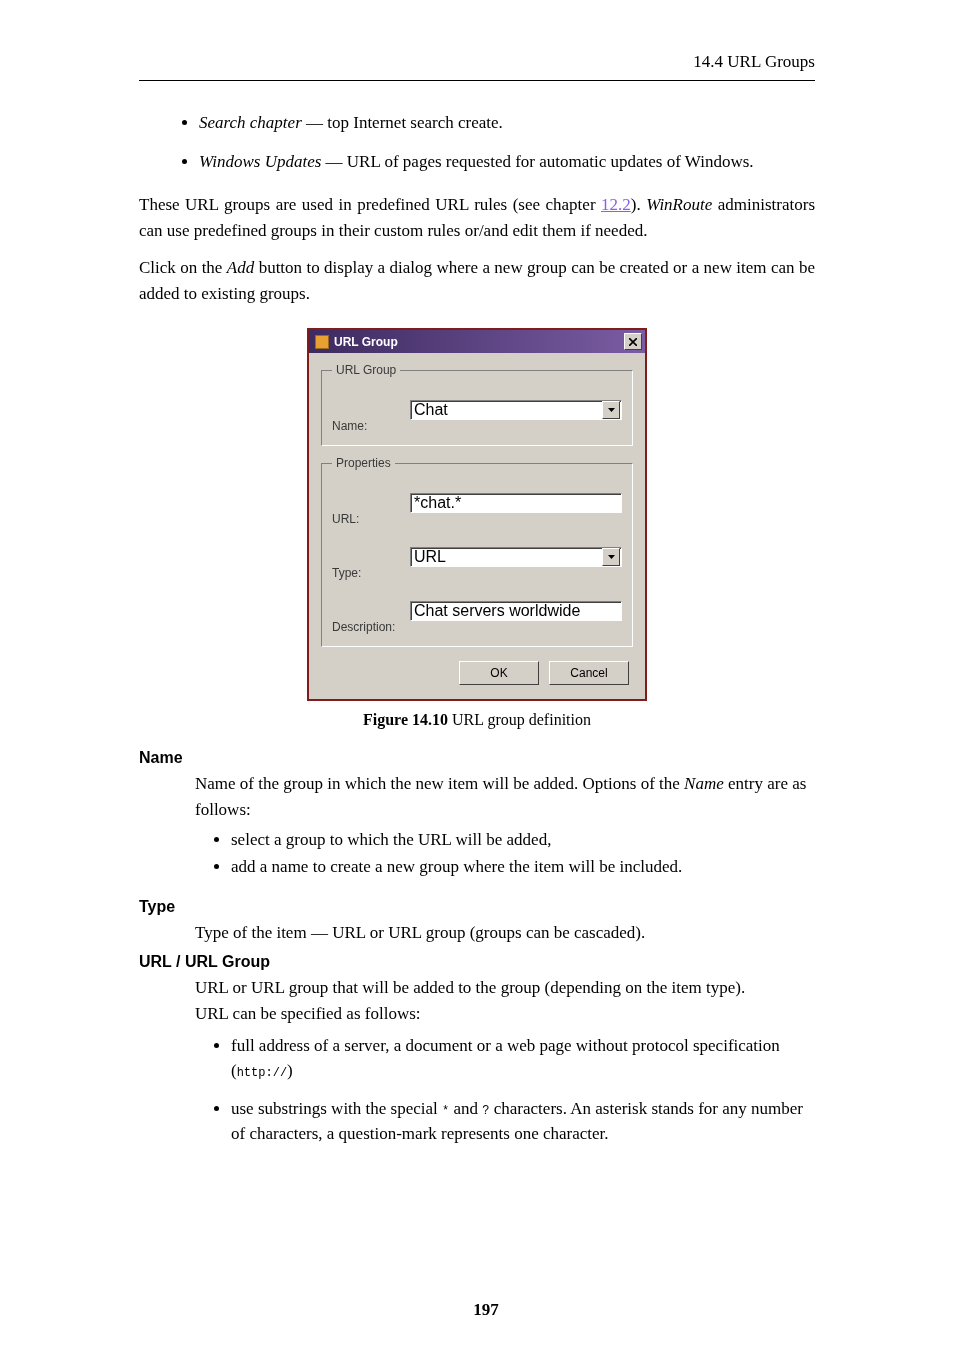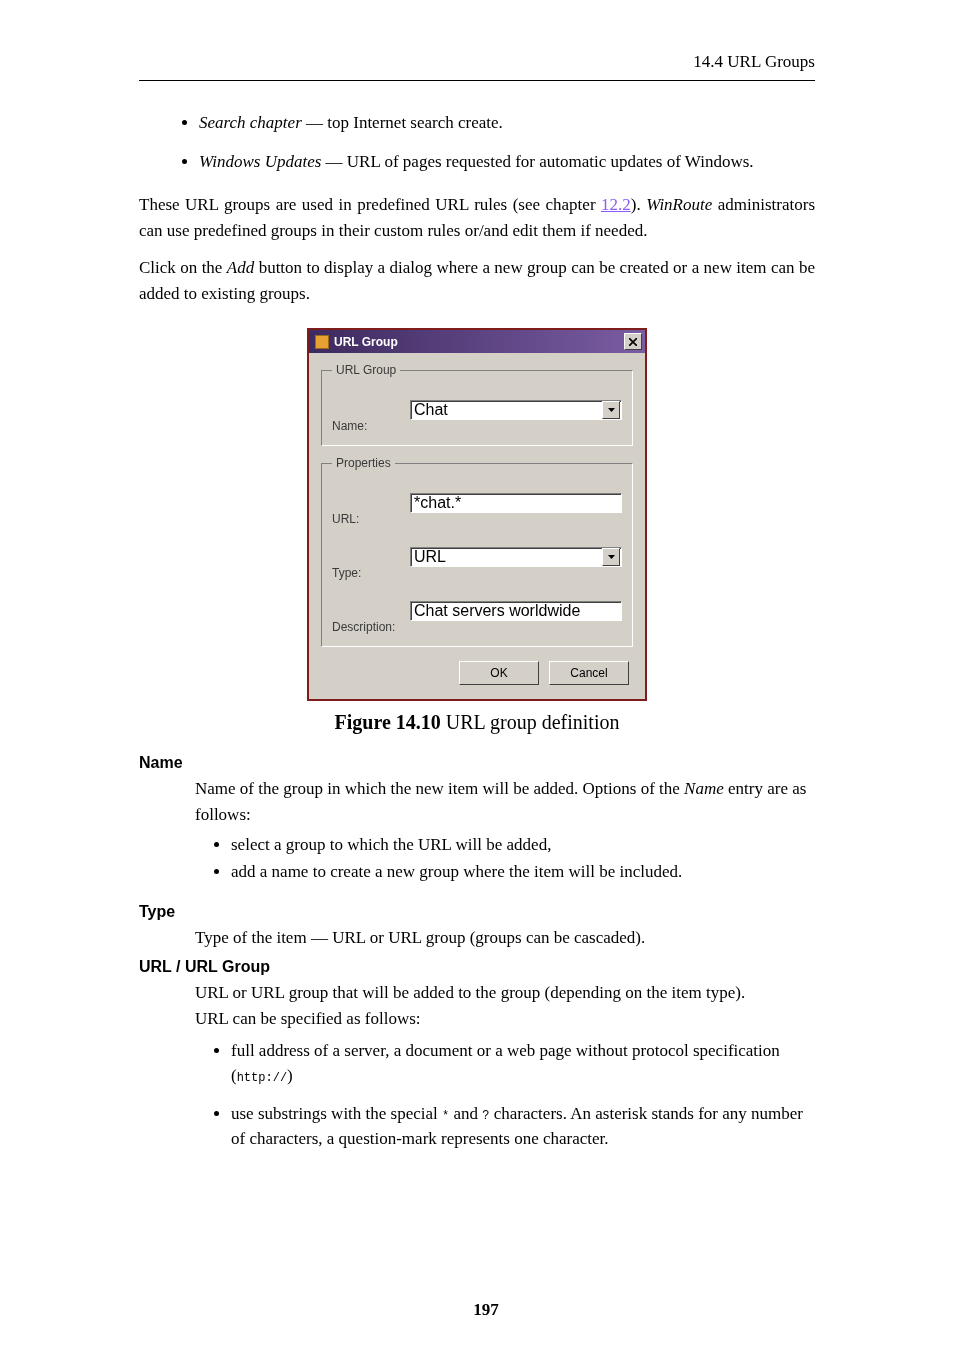--- a/index.html
+++ b/index.html
@@ -153,21 +153,21 @@
   border-top:1px solid #fff;
   border-left:1px solid #fff;
   border-right:1px solid #404040;
   border-bottom:1px solid #404040;
   display:flex;align-items:center;justify-content:center;
   font-size:12px;
   font-family:Tahoma,Arial,sans-serif;
 }
 .fig-caption{
   text-align:center;
-  font-size:20px;
+  font-size:16px;
   margin:10px 0 20px 0;
 }
 .fig-caption b{font-weight:bold;}
 .term{
   font-family:Arial,Helvetica,sans-serif;
   font-weight:bold;
   font-size:16px;
   margin-top:8px;
 }
 .def{

